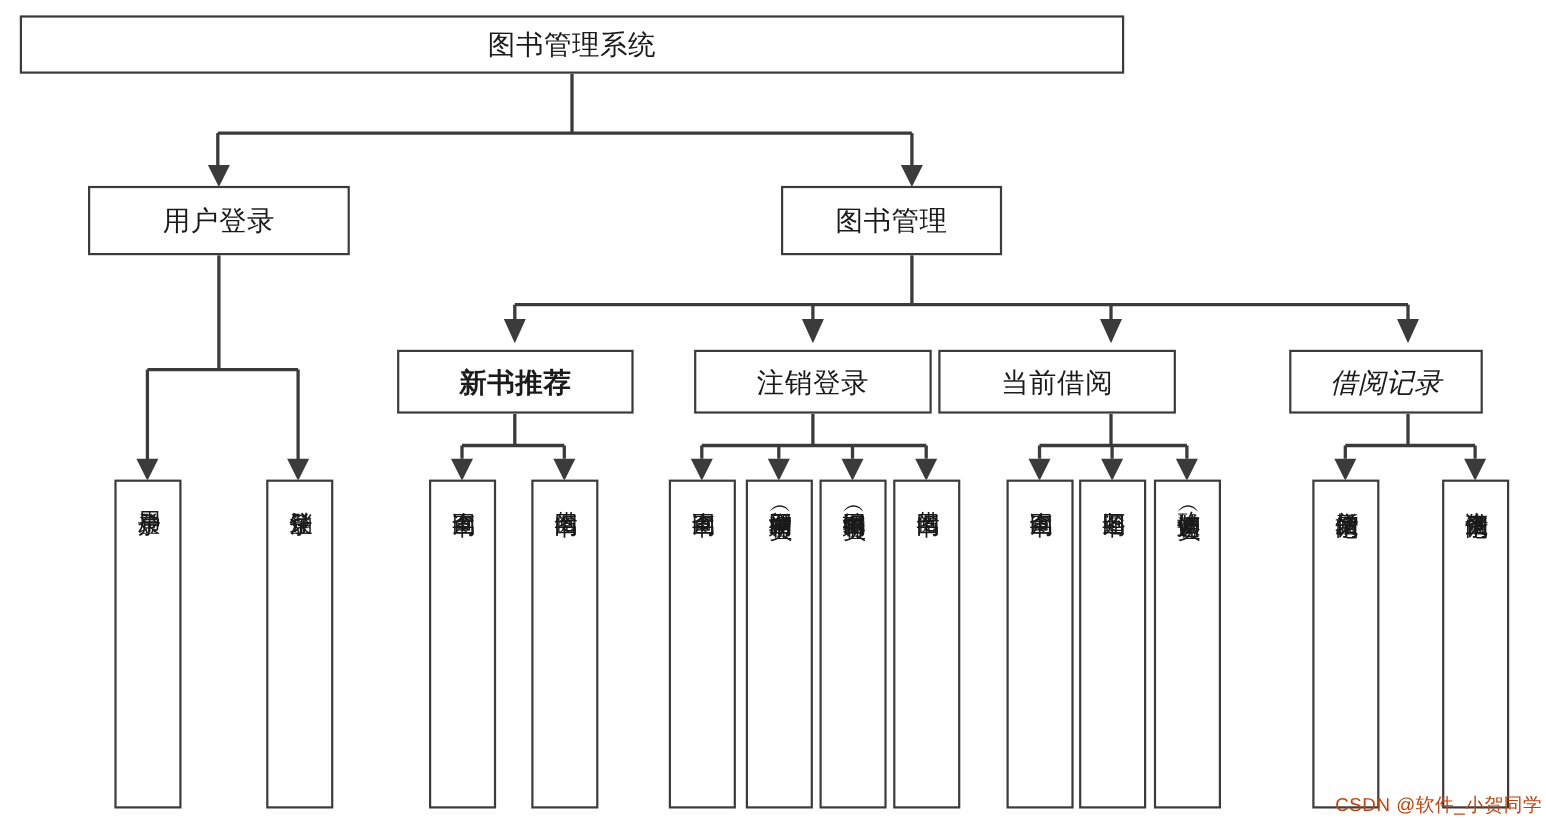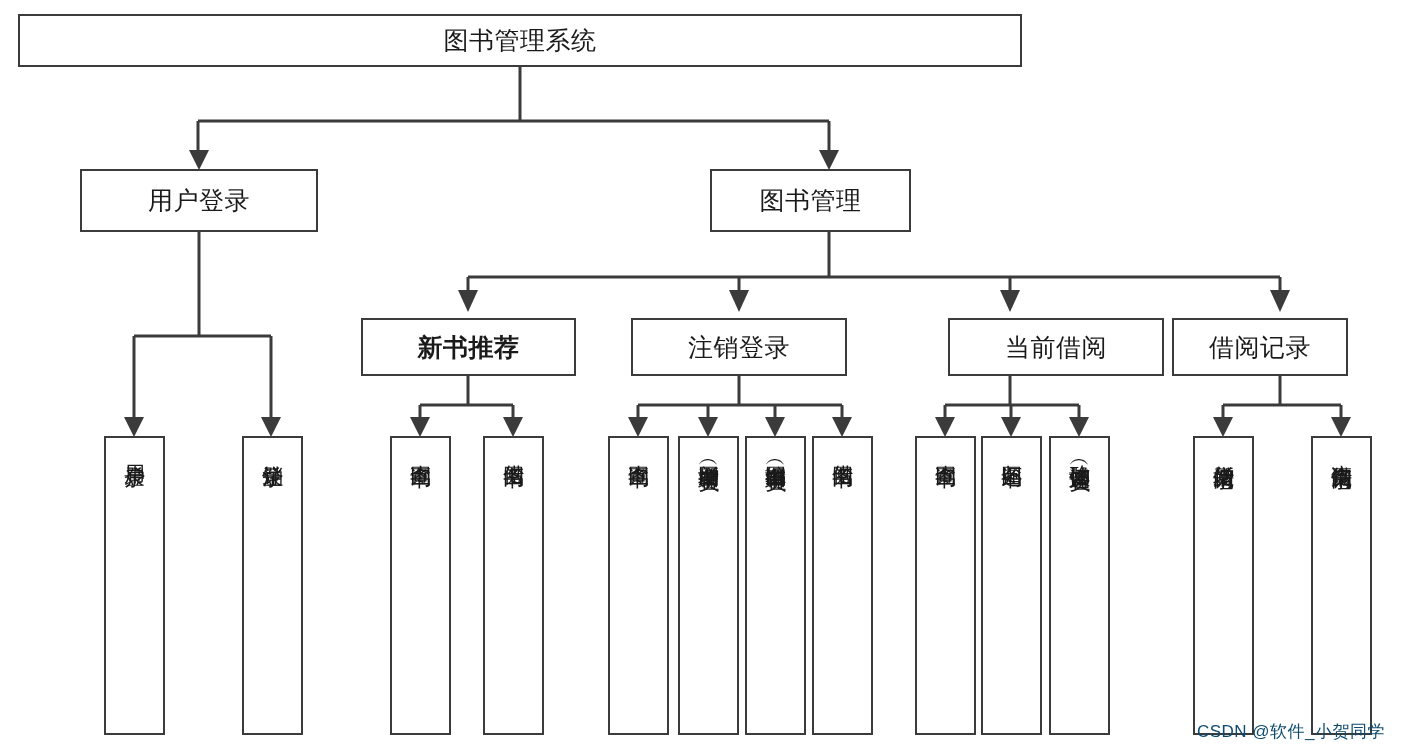--- a/index.html
+++ b/index.html
@@ -47,24 +47,24 @@
   }
   .vtext {
     writing-mode: vertical-rl;
     text-orientation: upright;
     line-height: 1.06;
     letter-spacing: 1px;
     white-space: nowrap;
   }
   .watermark {
     position: absolute;
-    right: 20px;
+    right: 3px;
     bottom: 4px;
     font-size: 17px;
-    color: #0c4a6e;
+    color: #c2410c;
     letter-spacing: 0.5px;
     white-space: nowrap;
   }
 </style>
 </head>
 <body>
 
 <div id="canvas">
 
   <svg class="wires" viewBox="0 0 1405 747">
@@ -149,24 +149,24 @@
   <div class="node h" style="left:710px; top:169px; width:201px; height:63px;">
     <span>图书管理</span>
   </div>
 
   <div class="node h" style="left:361px; top:318px; width:215px; height:58px;font-weight:bold;">
     <span>新书推荐</span>
   </div>
   <div class="node h" style="left:631px; top:318px; width:216px; height:58px;">
     <span>注销登录</span>
   </div>
-  <div class="node h" style="left:948px; top:318px; width:216px; height:58px;">
+  <div class="node h" style="left:853px; top:318px; width:216px; height:58px;">
     <span>当前借阅</span>
   </div>
-  <div class="node h" style="left:1172px; top:318px; width:176px; height:58px;">
+  <div class="node h" style="left:1172px; top:318px; width:176px; height:58px;font-style:italic;">
     <span>借阅记录</span>
   </div>
 
   <div class="node v" style="left:104px; top:436px; width:61px; height:299px;">
     <span class="vtext">用户登录</span>
   </div>
   <div class="node v" style="left:242px; top:436px; width:61px; height:299px;">
     <span class="vtext">注销登录</span>
   </div>
 

